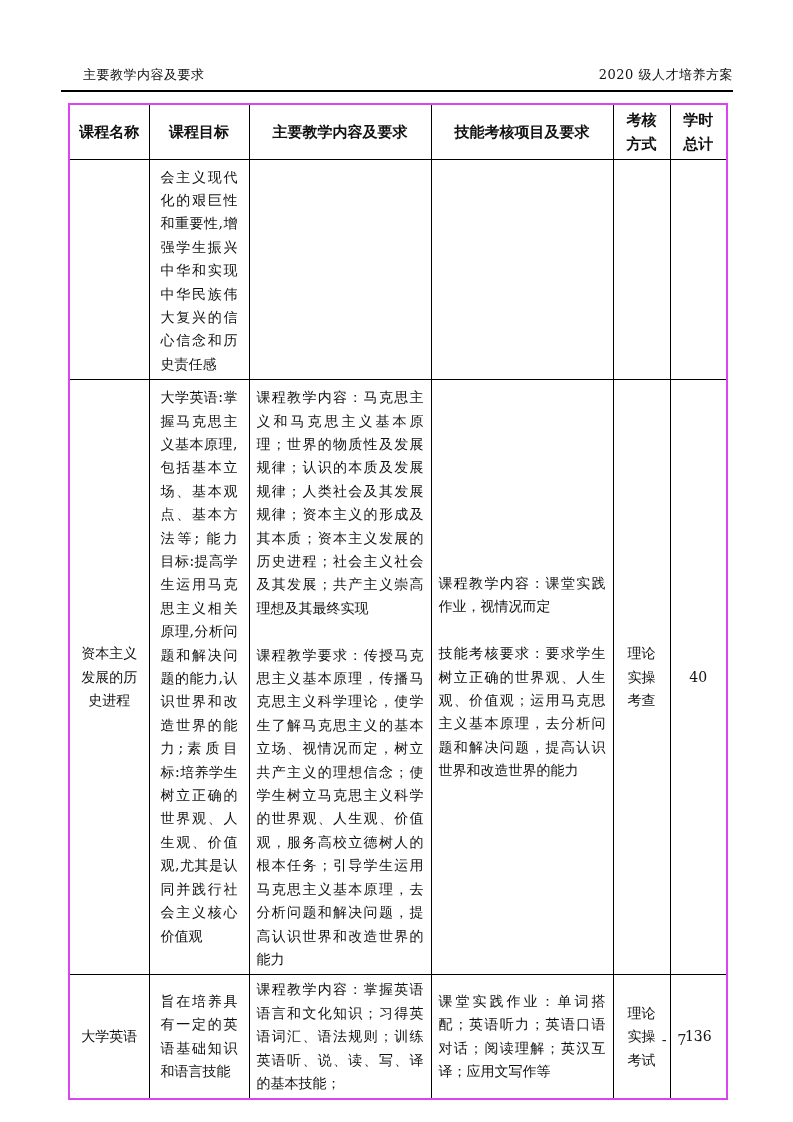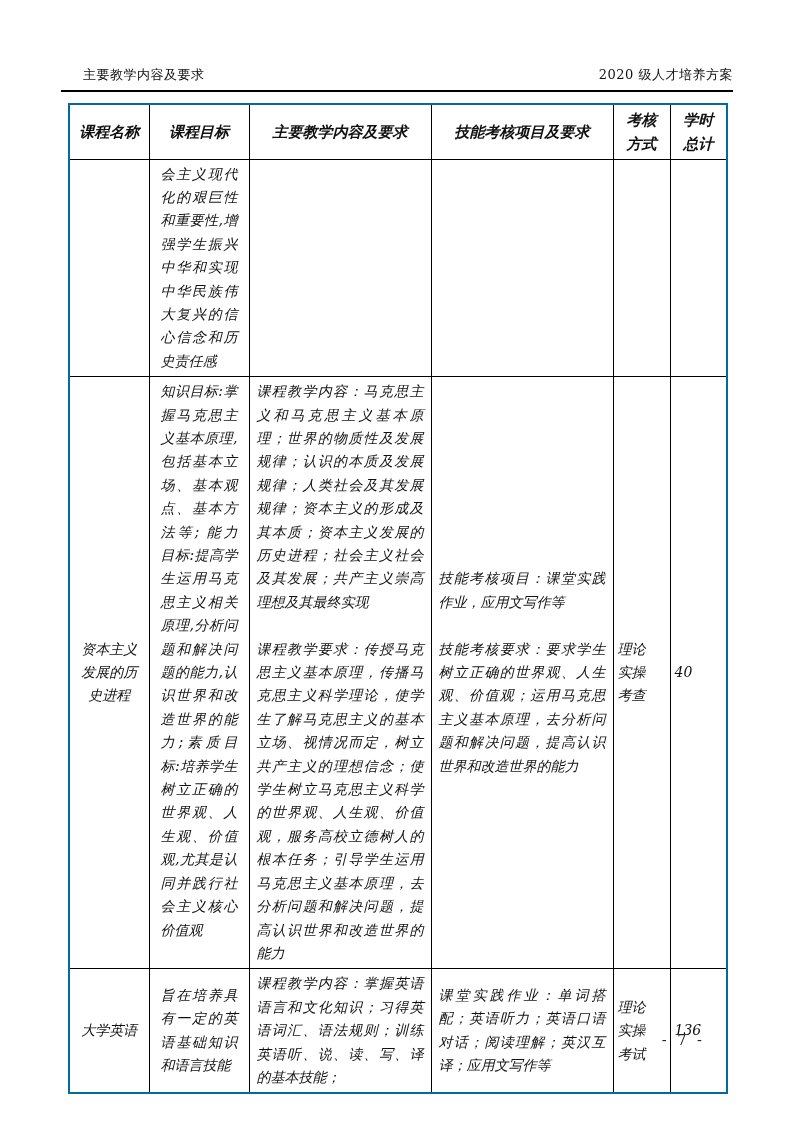--- a/index.html
+++ b/index.html
@@ -32,22 +32,21 @@
     width: 672px;
     border-top: 2px solid #000000;
   }
   table.course-table {
     position: absolute;
     left: 68px;
     top: 103px;
     width: 658px;
     border-collapse: collapse;
     table-layout: fixed;
-    border: 2px solid #0369a1;
-    font-style: italic;
+    border: 2px solid #d946ef;
   }
   .course-table th, .course-table td {
     border: 1px solid #000000;
     white-space: pre-line;
     overflow: hidden;
   }
   .course-table th {
     font-size: 15px;
     font-weight: bold;
     text-align: center;
@@ -63,22 +62,22 @@
   tr.hdr   { height: 55px; }
   tr.row-0 { height: 210px; }
   tr.row-1 { height: 545px; }
   tr.row-2 { height: 99px; }
   td.c-course { text-align: center; padding: 3px 8px; }
   td.c-objective, td.c-content, td.c-skill {
     text-align: justify;
     text-justify: inter-character;
   }
   td.c-objective { padding: 3px 11px; }
-  td.c-method, td.c-hours { text-align: left; padding: 3px 4px; }
-  td.v-top { vertical-align: top; }
+  td.c-method, td.c-hours { text-align: center; padding: 3px 4px; }
+  td.v-top { vertical-align: top; padding-top: 6px; }
   .doc-footer {
     position: absolute;
     top: 1032px;
     right: 88px;
     font-size: 14.5px;
     letter-spacing: 3px;
     color: #222222;
   }
 </style>
 </head>
@@ -117,25 +116,25 @@
         <td class="c-course"></td>
         <td class="c-objective v-top">会主义现代化的艰巨性和重要性,增强学生振兴中华和实现中华民族伟大复兴的信心信念和历史责任感</td>
         <td class="c-content"></td>
         <td class="c-skill"></td>
         <td class="c-method"></td>
         <td class="c-hours"></td>
       </tr>
 
       <tr class="row-1">
         <td class="c-course">资本主义发展的历史进程</td>
-        <td class="c-objective v-top">知识目标:掌握马克思主义基本原理,包括基本立场、基本观点、基本方法等; 能力目标:提高学生运用马克思主义相关原理,分析问题和解决问题的能力,认识世界和改造世界的能力;素质目标:培养学生树立正确的世界观、人生观、价值观,尤其是认同并践行社会主义核心价值观</td>
+        <td class="c-objective v-top">大学英语:掌握马克思主义基本原理,包括基本立场、基本观点、基本方法等; 能力目标:提高学生运用马克思主义相关原理,分析问题和解决问题的能力,认识世界和改造世界的能力;素质目标:培养学生树立正确的世界观、人生观、价值观,尤其是认同并践行社会主义核心价值观</td>
         <td class="c-content v-top">课程教学内容：马克思主义和马克思主义基本原理；世界的物质性及发展规律；认识的本质及发展规律；人类社会及其发展规律；资本主义的形成及其本质；资本主义发展的历史进程；社会主义社会及其发展；共产主义崇高理想及其最终实现
 
 课程教学要求：传授马克思主义基本原理，传播马克思主义科学理论，使学生了解马克思主义的基本立场、视情况而定，树立共产主义的理想信念；使学生树立马克思主义科学的世界观、人生观、价值观，服务高校立德树人的根本任务；引导学生运用马克思主义基本原理，去分析问题和解决问题，提高认识世界和改造世界的能力</td>
-        <td class="c-skill">技能考核项目：课堂实践作业，应用文写作等
+        <td class="c-skill">课程教学内容：课堂实践作业，视情况而定
 
 技能考核要求：要求学生树立正确的世界观、人生观、价值观；运用马克思主义基本原理，去分析问题和解决问题，提高认识世界和改造世界的能力</td>
         <td class="c-method">理论
 实操
 考查</td>
         <td class="c-hours">40</td>
       </tr>
 
       <tr class="row-2">
         <td class="c-course">大学英语</td>

